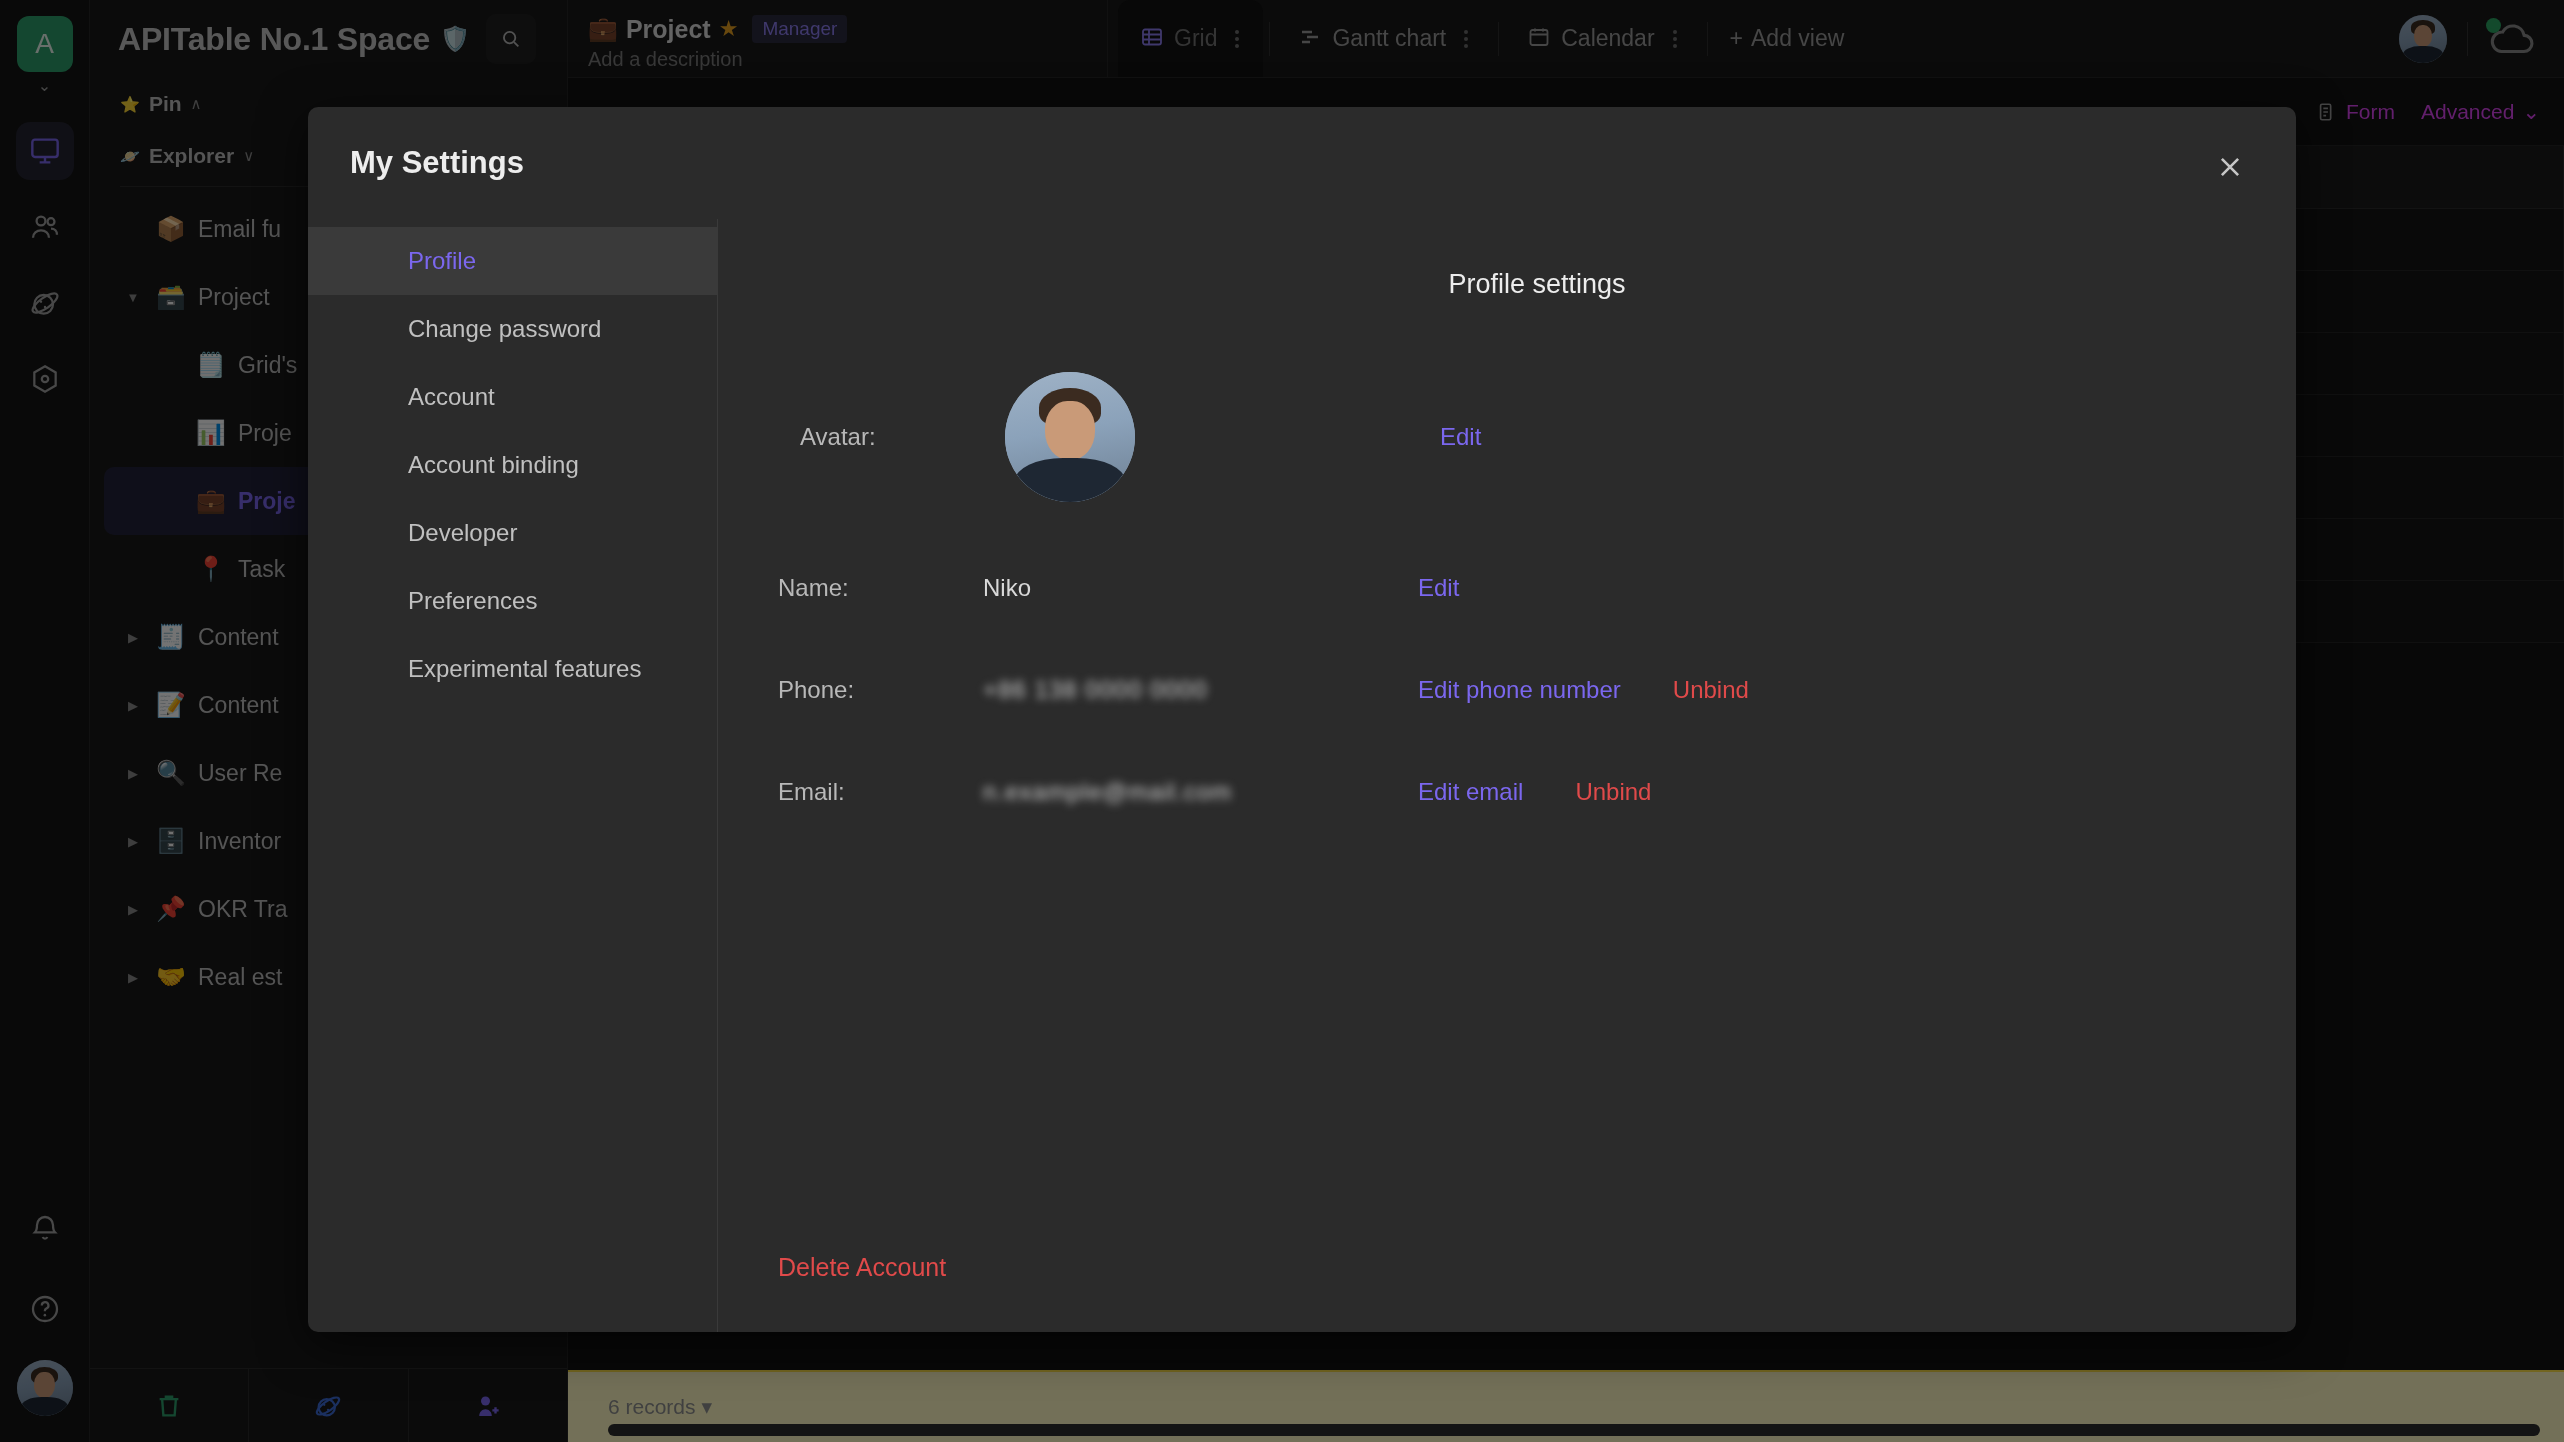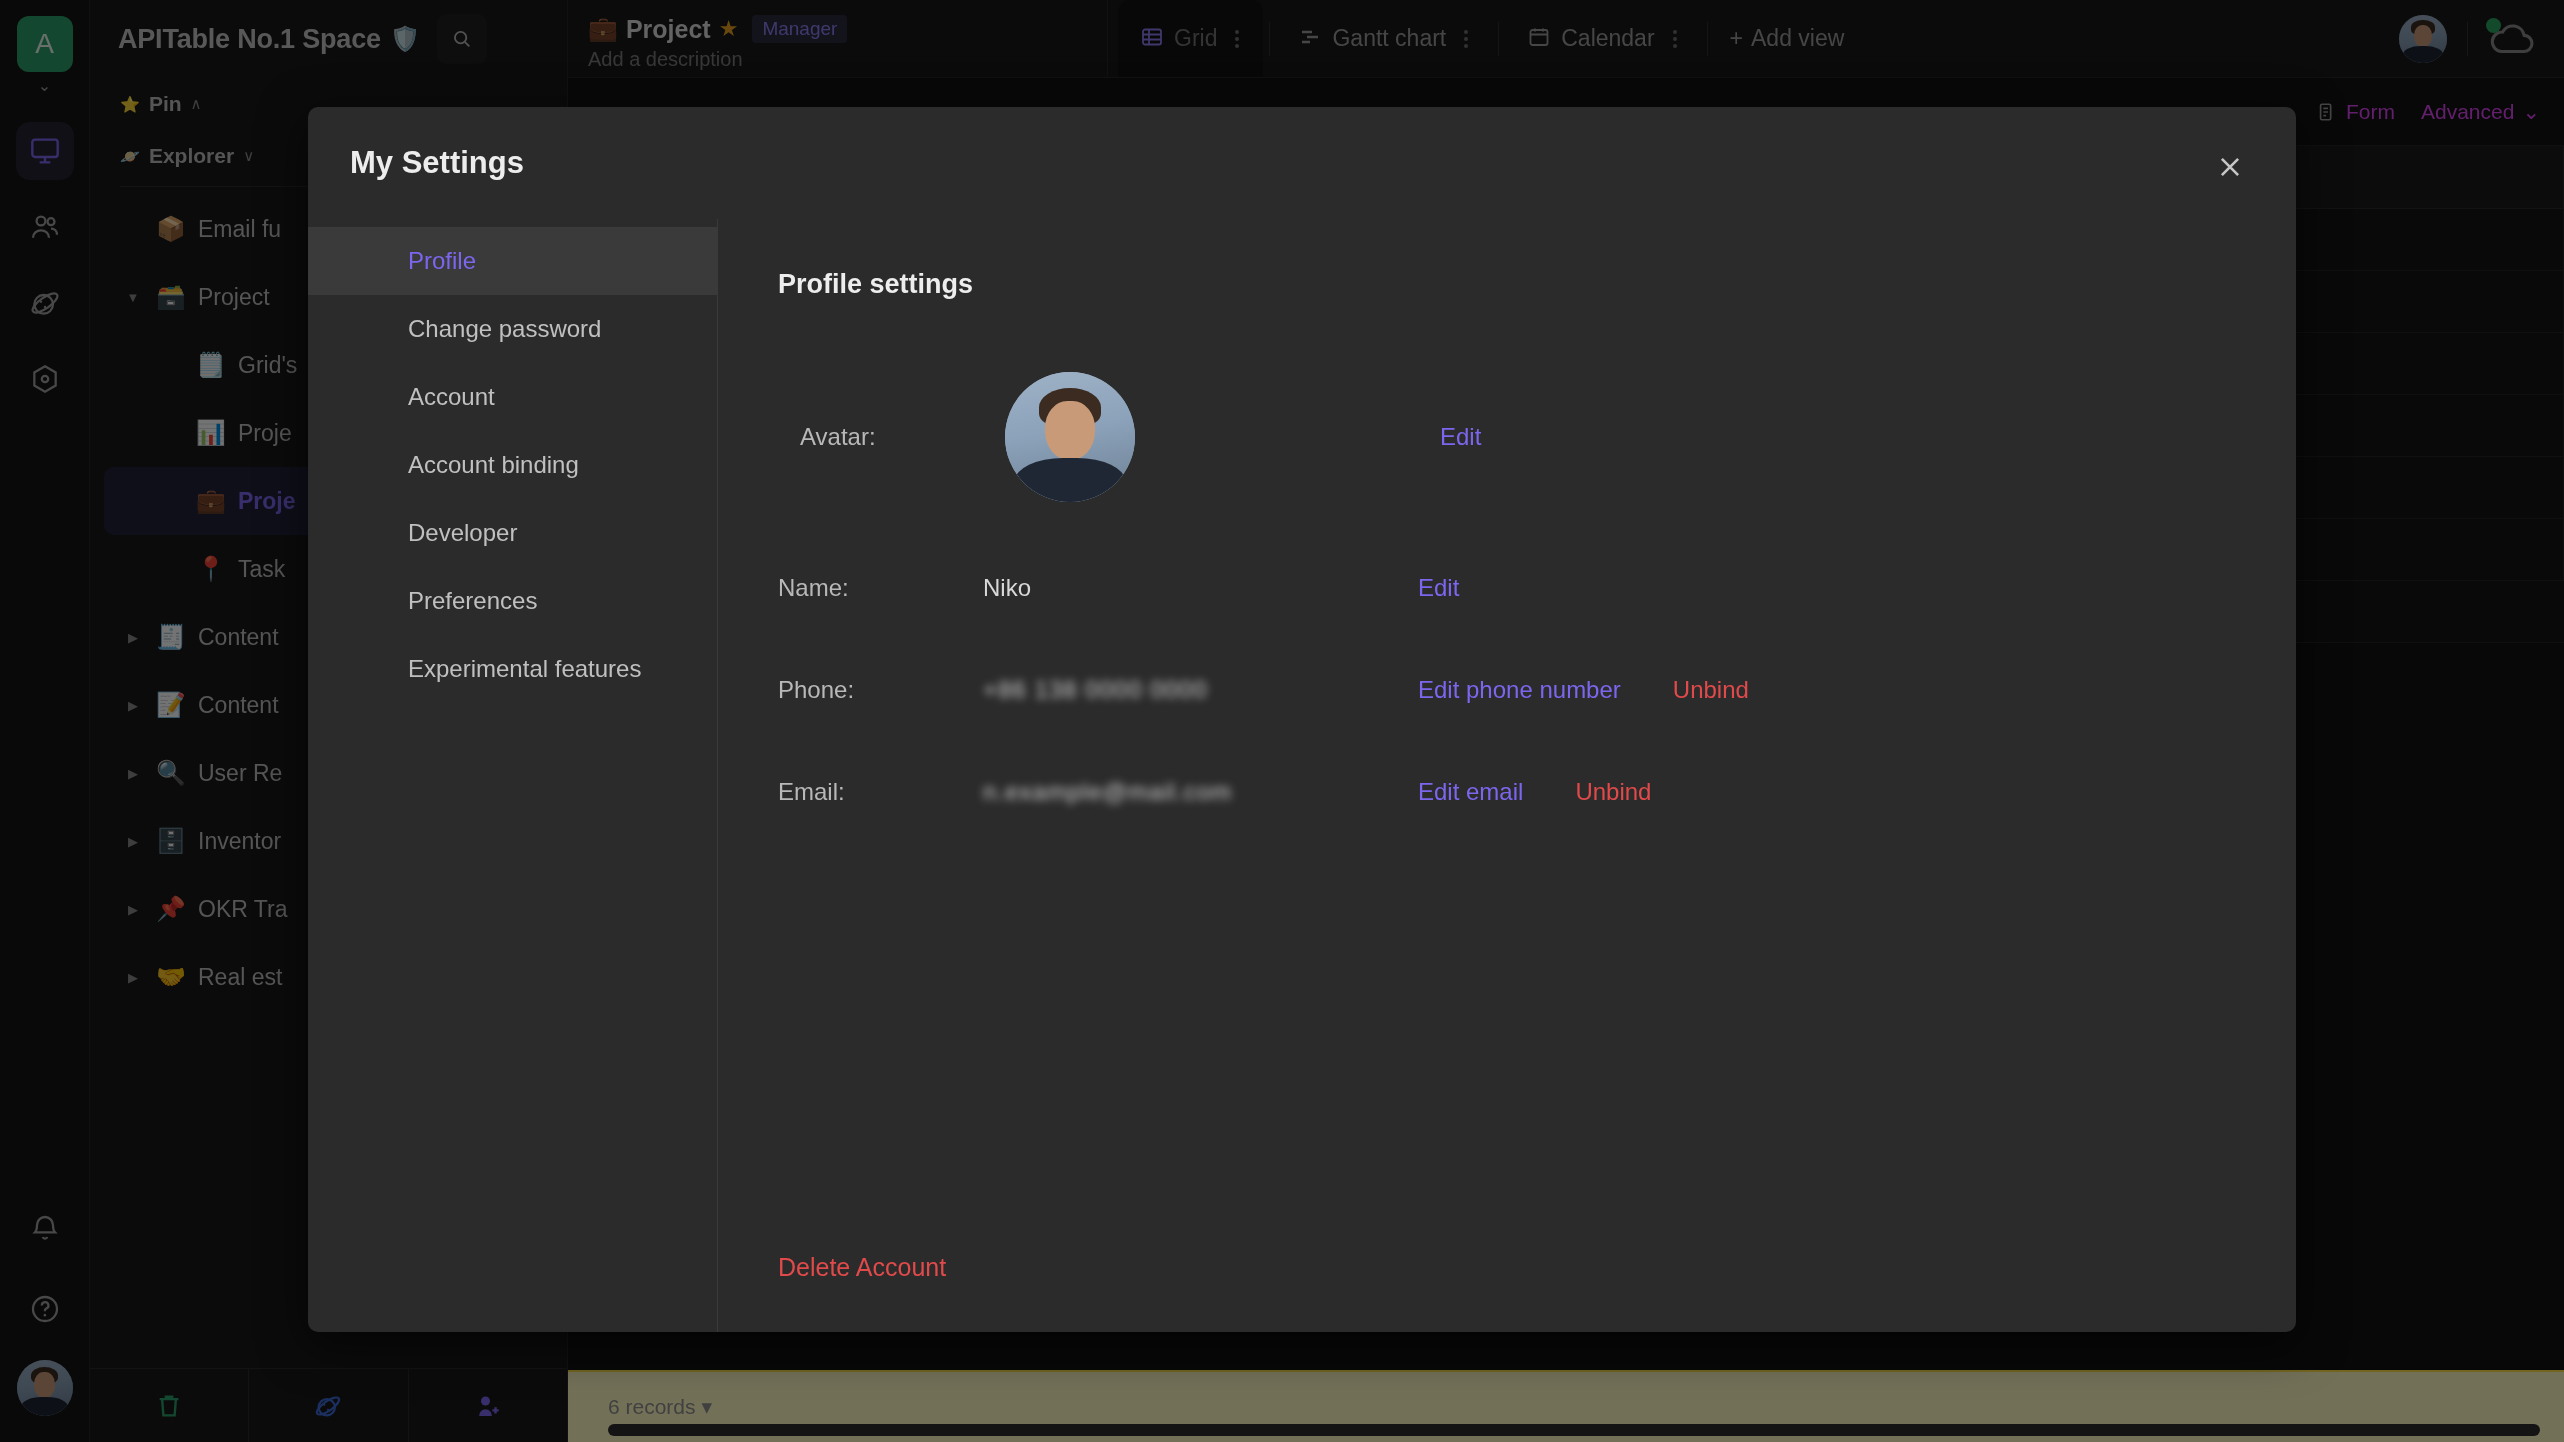--- a/index.html
+++ b/index.html
@@ -69,21 +69,21 @@
     position: relative;
     z-index: 1;
   }
   .sidebar-top {
     height: 78px;
     display: flex; align-items: center;
     padding: 0 18px 0 28px;
     gap: 10px;
   }
   .space-name {
-    color: #c4c4c4; font-size: 27px; font-weight: bold;
+    color: #c4c4c4; font-size: 32px; font-weight: bold;
     white-space: nowrap; letter-spacing: -0.2px;
   }
   .space-emoji { font-size: 24px; }
   .sb-search {
     width: 50px; height: 50px; border-radius: 10px;
     background: #212121;
     display: flex; align-items: center; justify-content: center;
     cursor: pointer; margin-left: 6px;
   }
   .sb-search svg { width: 22px; height: 22px; }
@@ -278,21 +278,21 @@
     border-right: 1px solid #3a3a3a;
     padding-top: 8px;
   }
   .nav-item {
     height: 68px; display: flex; align-items: center;
     padding-left: 100px; cursor: pointer;
     color: #c0c0c0; font-size: 24px;
   }
   .nav-item.active { background: #3a3a3a; color: #7B67EE; }
   .settings-main { flex: 1; padding: 50px 0 0 60px; position: relative; min-width: 0; }
-  .sec-title { color: #ededed; font-size: 27px; font-weight: bold; }
+  .sec-title { color: #ededed; font-size: 27px; font-weight: normal; text-align: center; }
 
   .field-row { display: flex; align-items: center; margin-top: 0; }
   .f-label { width: 205px; flex: 0 0 205px; color: #b8b8b8; font-size: 24px; }
   .f-value { width: 435px; flex: 0 0 435px; color: #d8d8d8; font-size: 24px; }
   .f-actions { display: flex; align-items: center; gap: 52px; }
   .link-primary { color: #7B67EE; font-size: 24px; cursor: pointer; white-space: nowrap; }
   .link-danger  { color: #E04A4A; font-size: 24px; cursor: pointer; white-space: nowrap; }
 
   .avatar-row { margin-top: 72px; height: 130px; margin-left: 22px; }
   .avatar-big {

